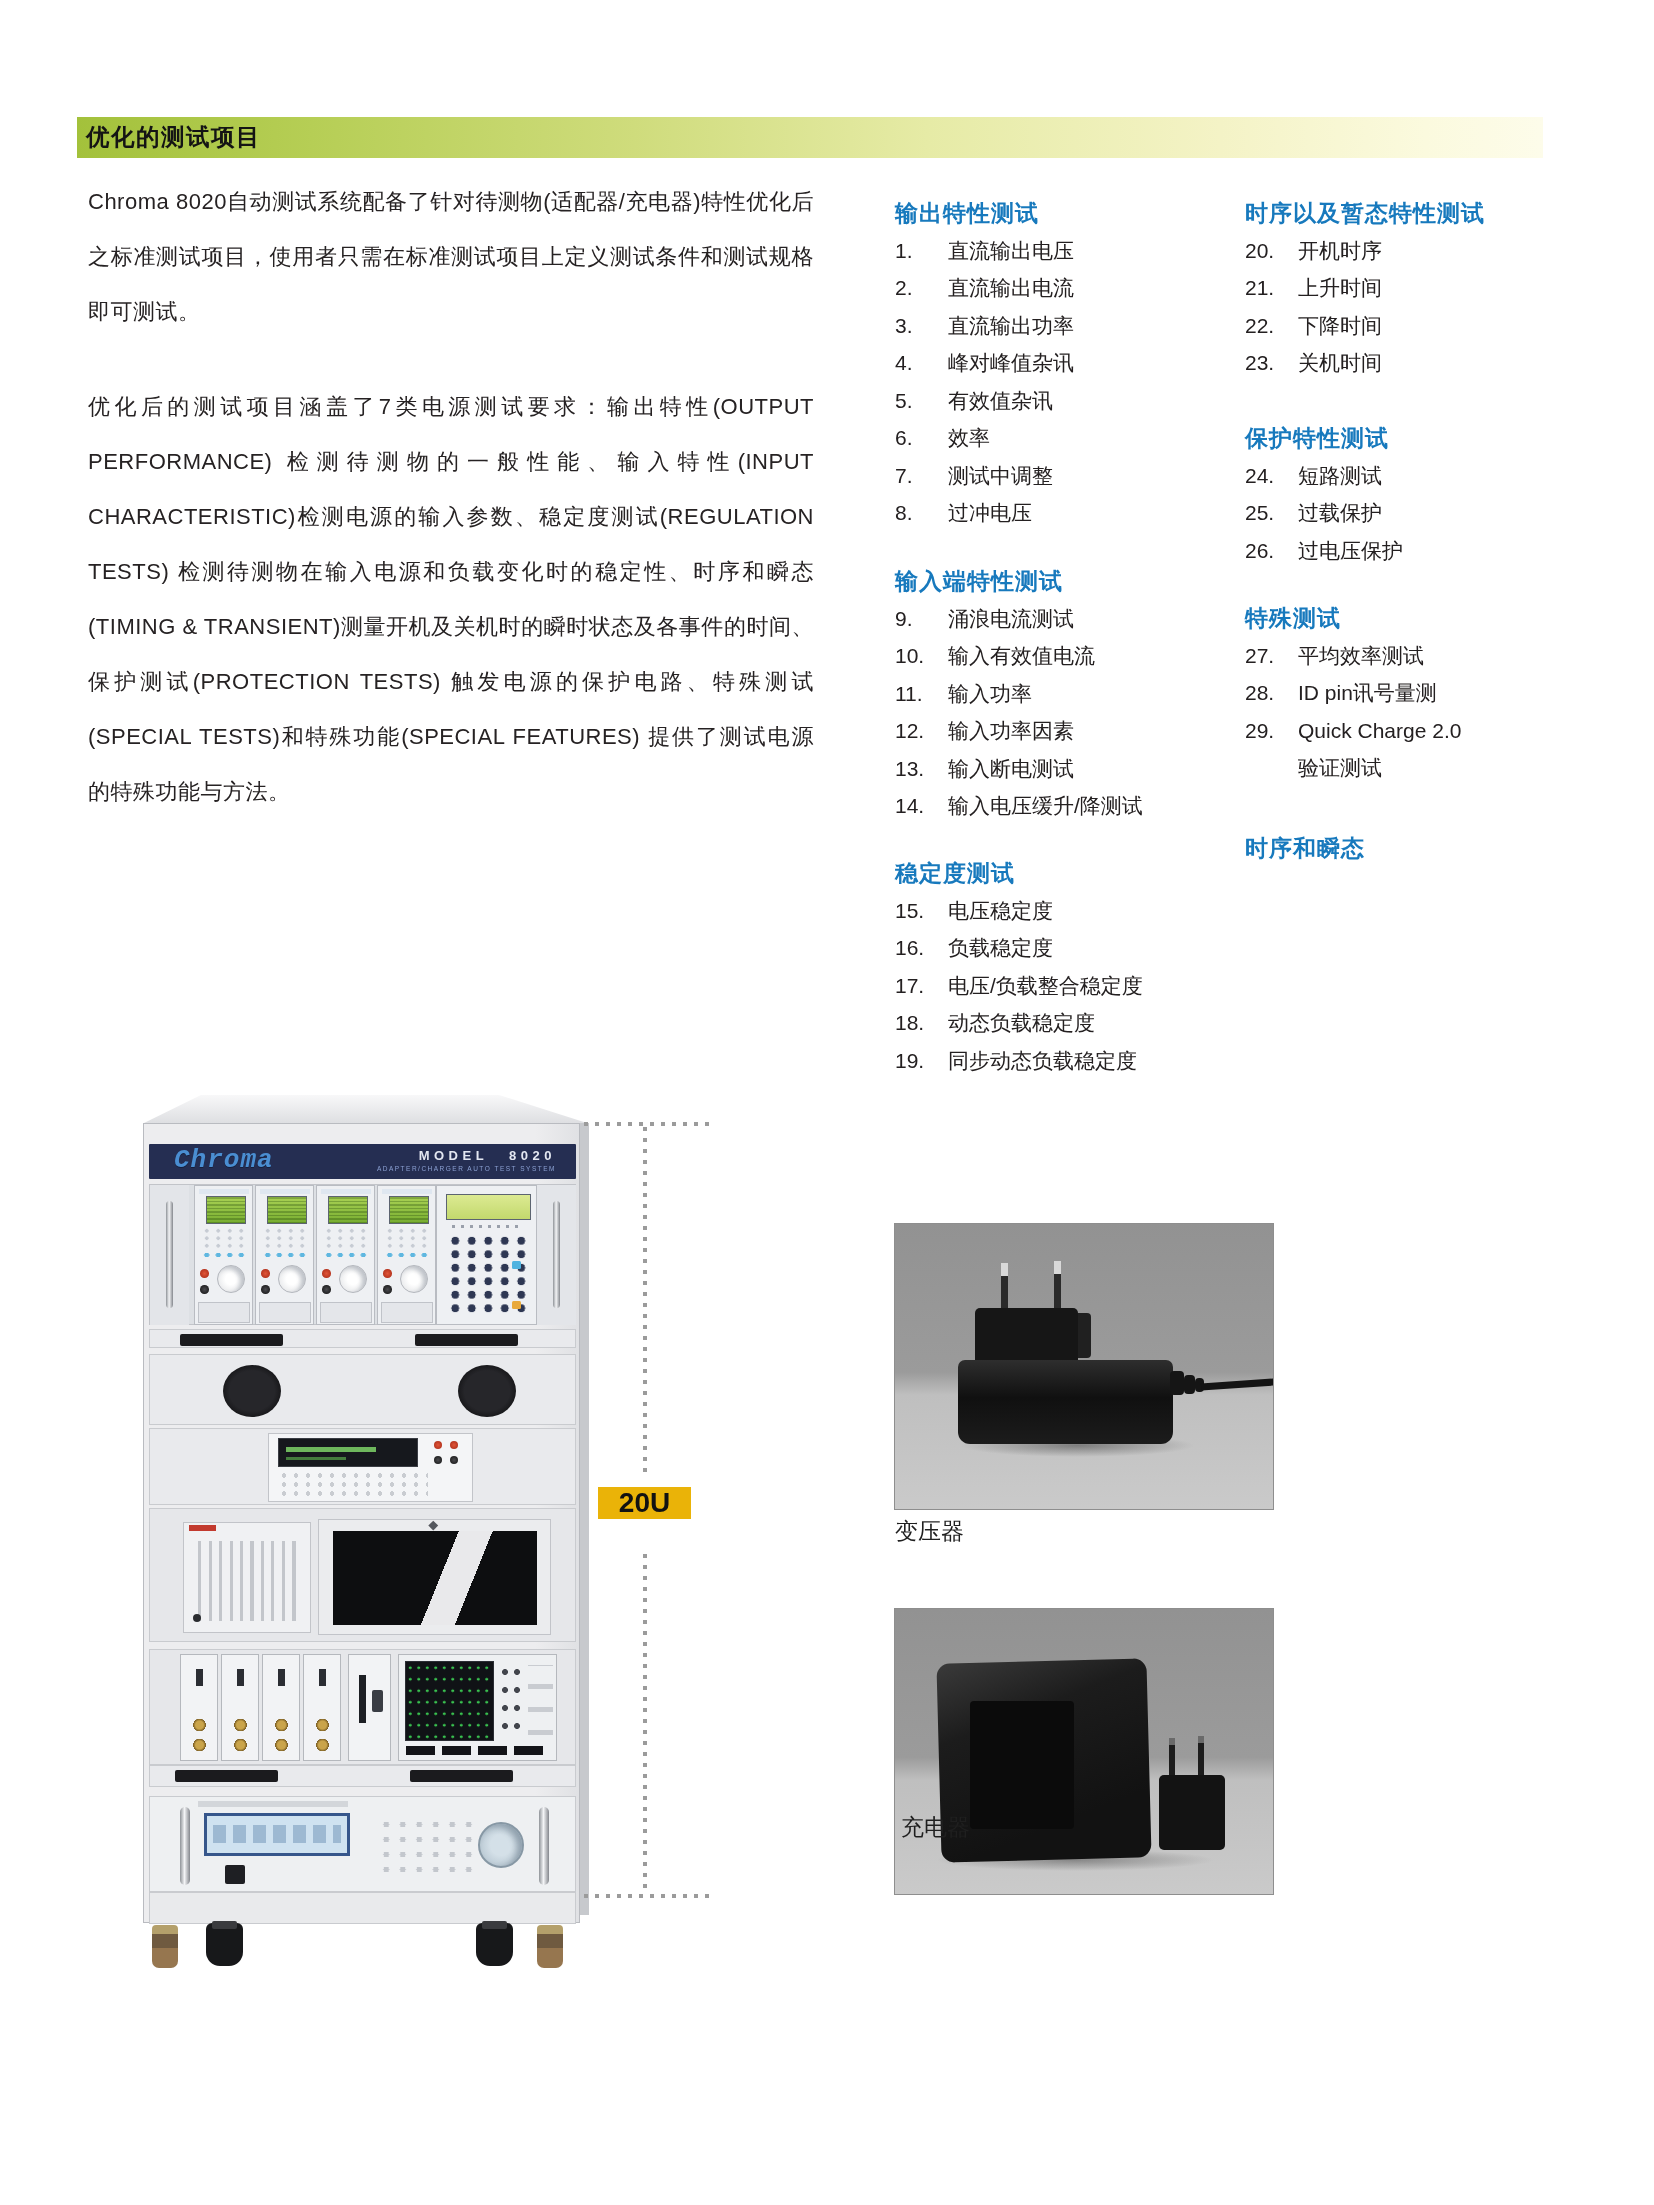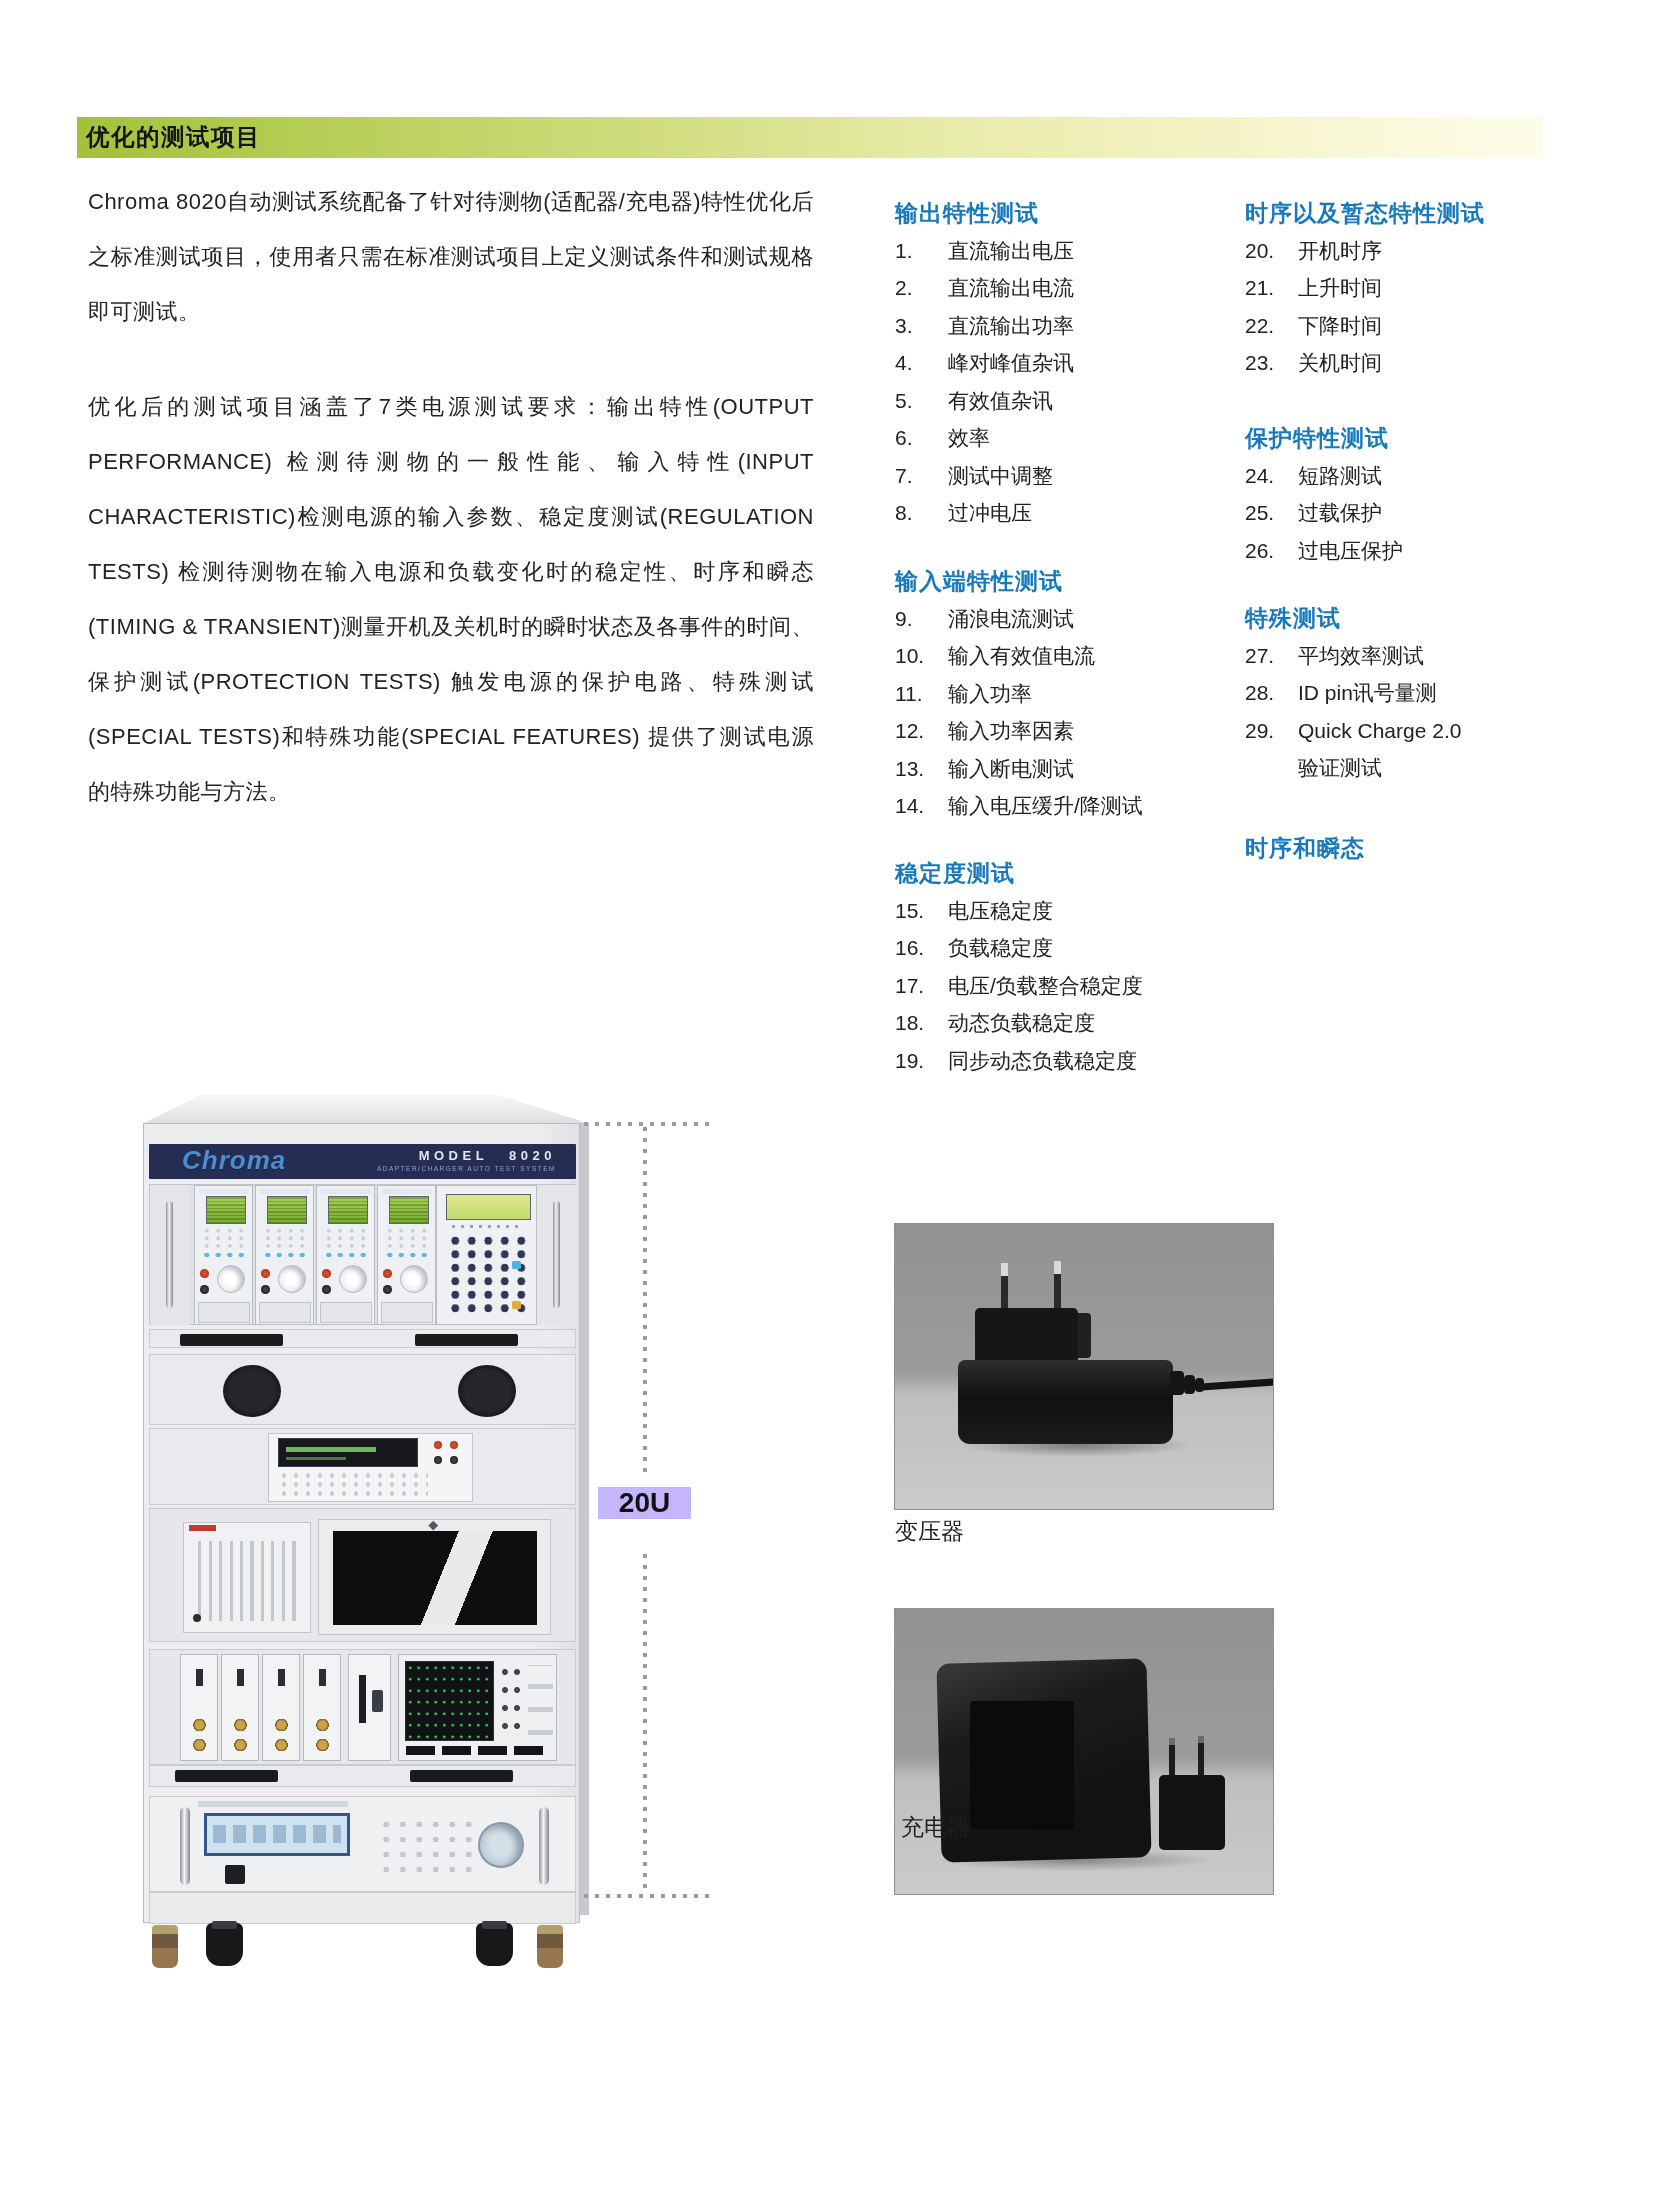--- a/index.html
+++ b/index.html
@@ -34,22 +34,22 @@
   .topface{position:absolute;left:0;top:0;width:445px;height:28.5px;
     clip-path:polygon(58px 0,356px 0,444px 28px,1px 28px);
     background:linear-gradient(180deg,#f8f8f9,#dddee1);}
   .sideface{position:absolute;left:437px;top:28px;width:8.5px;height:792px;background:#c7c9cd;}
   .cab{position:absolute;left:0;top:28px;width:437px;height:800px;
     background:linear-gradient(90deg,#ededef 0%,#ededef 90%,#e0e1e4 100%);
     border:0.5px solid #b9bbc0;box-sizing:border-box;}
   .panel{position:absolute;left:5px;width:427px;box-sizing:border-box;border:0.5px solid #c9cbcf;background:#e9eaed;}
 
   .banner{position:absolute;left:5px;top:20px;width:427px;height:35px;background:#252e52;border-radius:1px;}
-  .chroma{position:absolute;left:25px;top:1px;font-family:Liberation Sans, sans-serif;font-style:italic;font-weight:bold;
-    font-size:26px;color:#4a8ed2;letter-spacing:1px;text-shadow:0 0.5px 0 #16203e;margin-left:8px;}
+  .chroma{position:absolute;left:25px;top:1px;font-family:Liberation Mono, monospace;font-style:italic;font-weight:bold;
+    font-size:26px;color:#4a8ed2;letter-spacing:1px;text-shadow:0 0.5px 0 #16203e;}
   .modelblock{position:absolute;right:20px;top:4px;text-align:right;}
   .model,.modelnum{font-size:13px;font-weight:bold;color:#e3e7f1;letter-spacing:4.5px;}
   .modelnum{margin-left:21px;}
   .subtitle{font-size:6.5px;color:#8ba0d2;letter-spacing:1.5px;margin-top:2px;}
 
   .bay{position:absolute;left:5px;top:60px;width:427px;height:141px;background:#dde0e4;border:0.5px solid #c2c4c9;box-sizing:border-box;}
   .ear{position:absolute;top:0;width:39px;height:140px;background:#e3e5e9;}
   .earL{left:0;} .earR{left:387px;}
   .hdl{position:absolute;left:16px;top:16px;width:7px;height:107px;border-radius:3.5px;
     background:linear-gradient(90deg,#8f9398,#f3f4f6 45%,#84878d);}
@@ -148,21 +148,21 @@
   .foot{position:absolute;top:830px;width:26px;height:43px;border-radius:4px 4px 7px 7px;
     background:linear-gradient(180deg,#b4a06b 0 9px,#6f5a40 9px 23px,#96764f 23px 100%);}
 
   
   .hdots{height:4px;background:repeating-linear-gradient(90deg,#9b9b9b 0 4px,rgba(0,0,0,0) 4px 11px);}
   .vdots{width:4px;background:repeating-linear-gradient(180deg,#9b9b9b 0 4px,rgba(0,0,0,0) 4px 11px);}
   .hd-top{left:584px;top:1122px;width:131px;}
   .hd-bot{left:584px;top:1894px;width:131px;}
   .vd-1{left:643px;top:1127px;height:345px;}
   .vd-2{left:643px;top:1554px;height:340px;}
-  .rackheight{left:598px;top:1487px;width:93px;text-align:center;font-size:28px;font-weight:bold;color:#121212;background:#c4b5fd;}
+  .rackheight{left:598px;top:1487px;width:93px;text-align:center;font-size:28px;font-weight:bold;color:#121212;background:#eab308;}
 
   
   .photo{width:378px;height:285px;outline:1px solid #8e8e8e;overflow:hidden;
     background:linear-gradient(180deg,#929292 0%,#9b9b9b 52%,#bfbfbf 60%,#cacaca 100%);}
   .photo1{left:895px;top:1224px;}
   .photo2{left:895px;top:1609px;}
   .caption{left:895px;width:380px;font-size:23px;color:#1f1f1f;}
   .cap1{top:1516px;} .cap2{top:1812px;margin-left:6px;}
 
   .p1-pin{position:absolute;width:6.5px;height:48px;background:linear-gradient(180deg,#d9d9d9 0 13px,#2a2a2a 13px 100%);}

